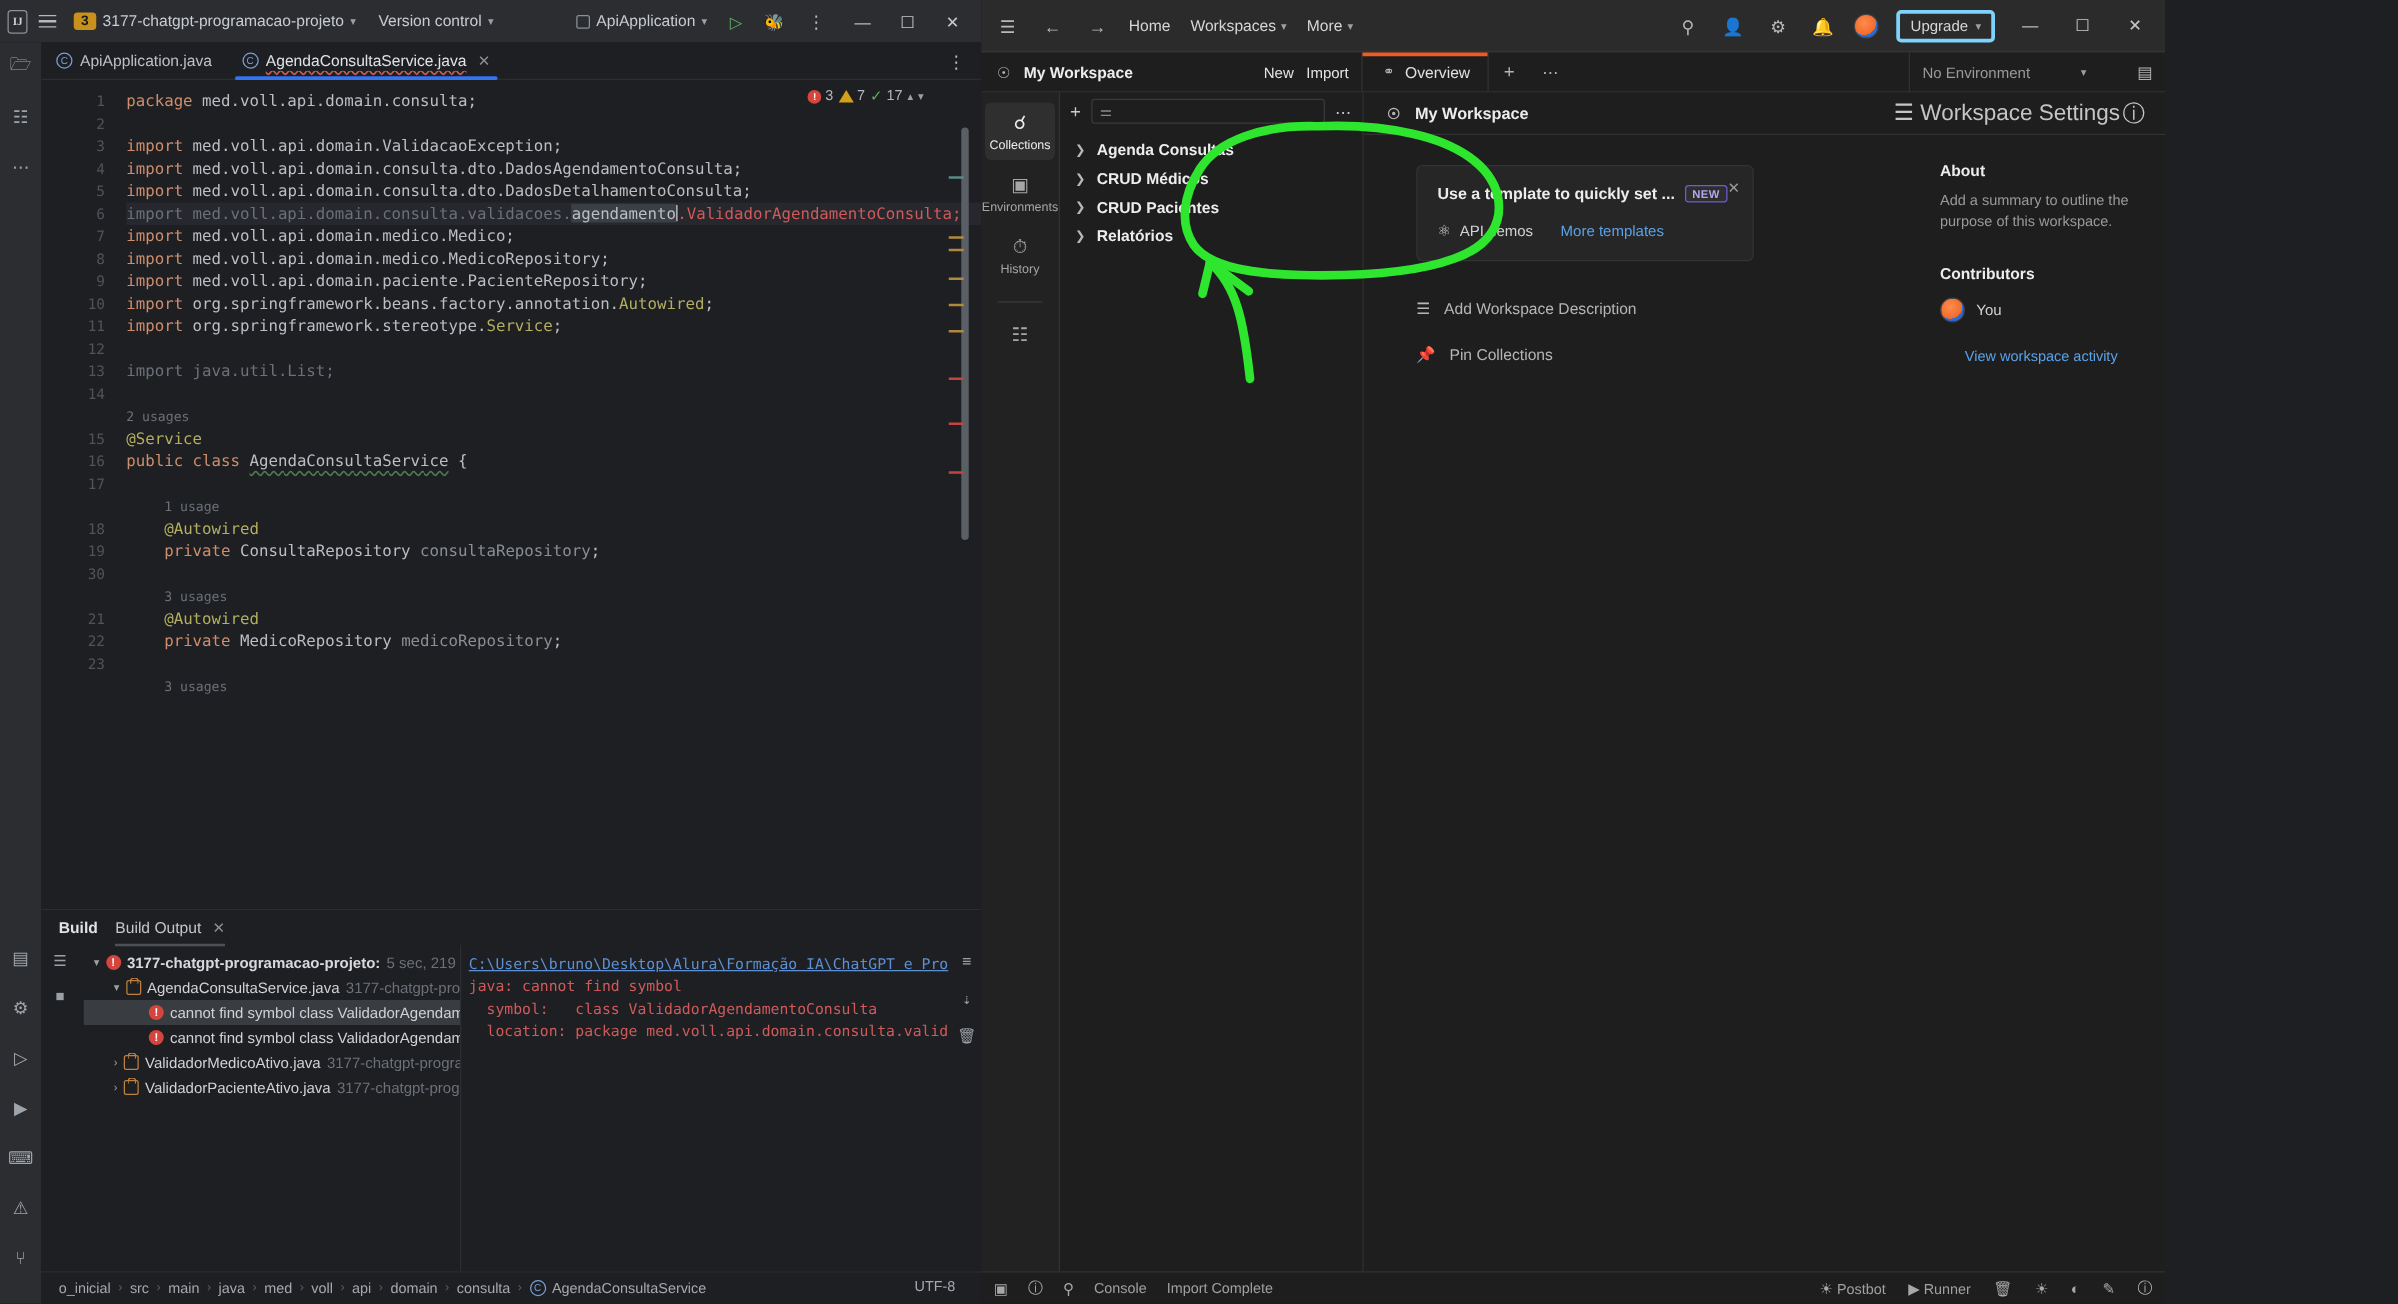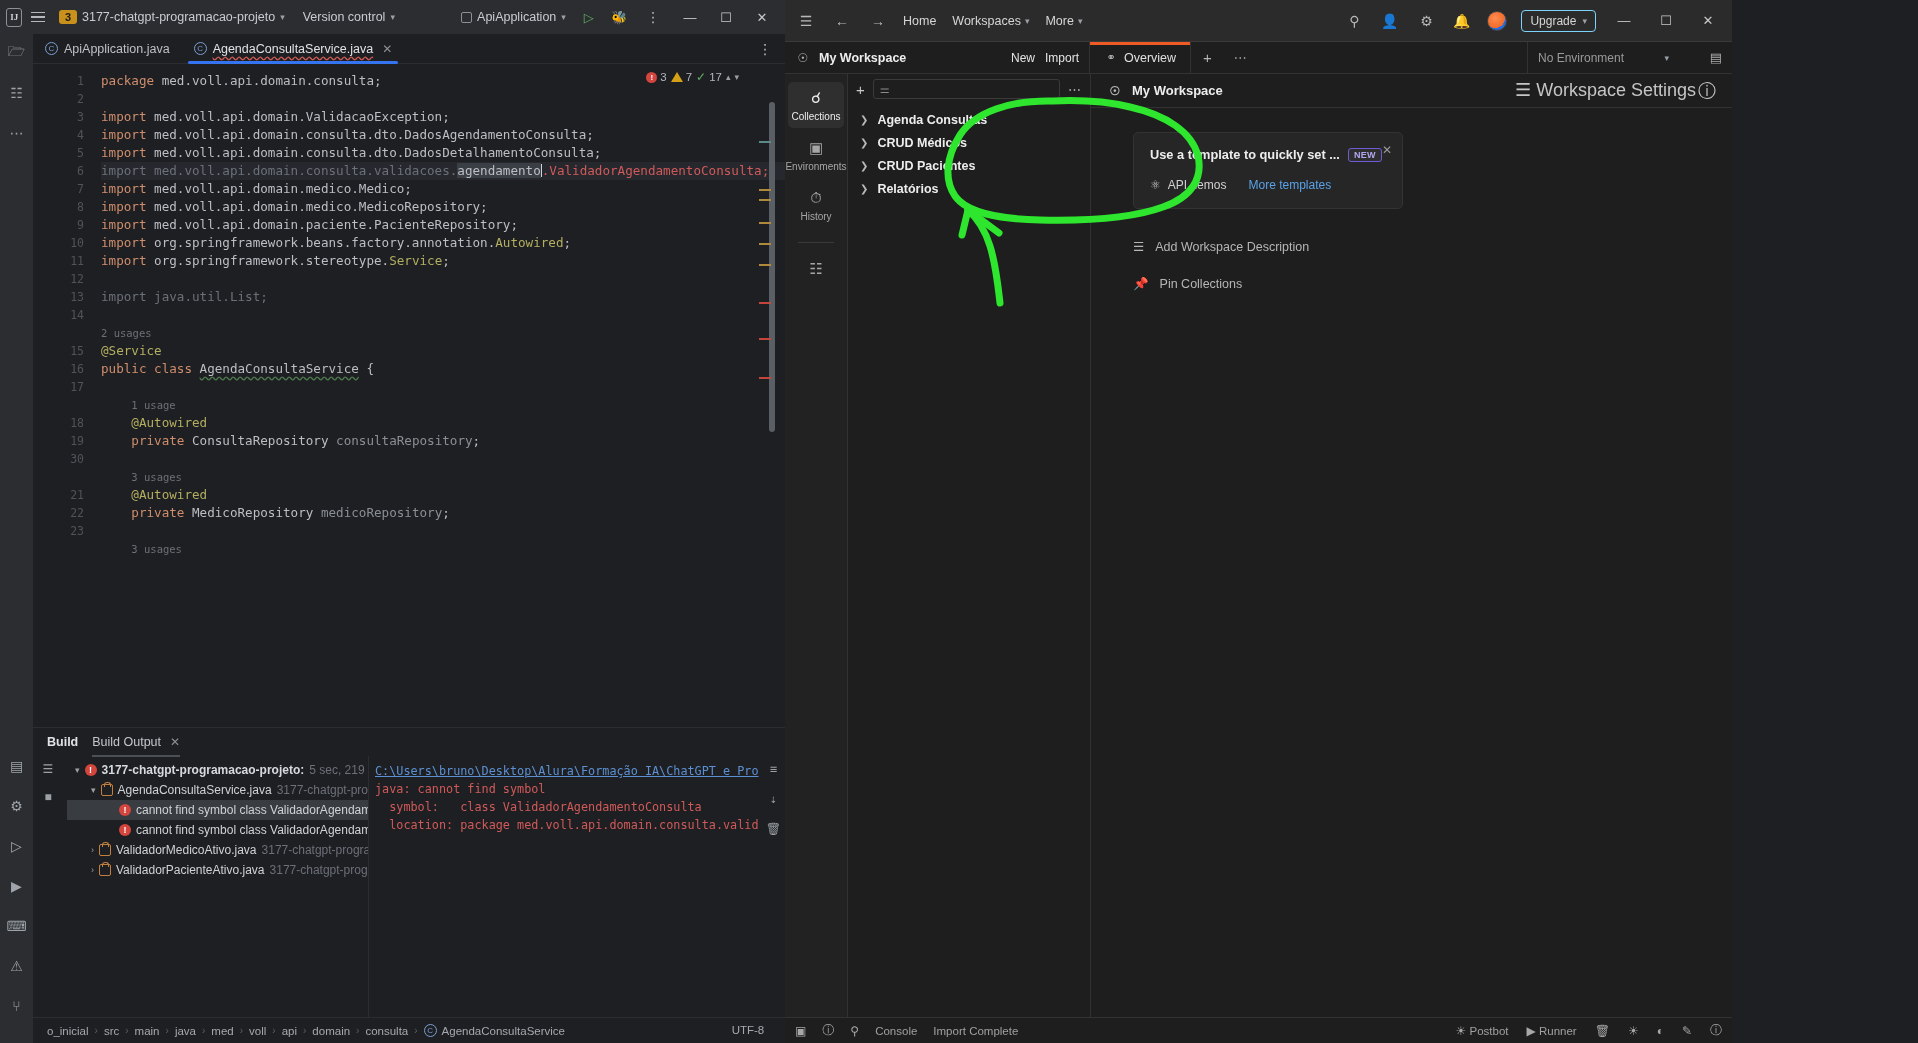--- a/index.html
+++ b/index.html
@@ -146,21 +146,21 @@
             padding:0 10px; gap:14px; font-size:12.5px; color:#d6d6d6; flex:none;
             border-bottom:1px solid #3a3a3a; }
   .pm-ic { color:#b8b8b8; font-size:14px; display:flex; align-items:center;
            justify-content:center; width:22px; height:22px; }
   .pm-nav { display:flex; align-items:center; gap:16px; font-size:12.5px; }
   .pm-nav span.lk { display:flex; align-items:center; gap:4px; }
   .pm-right { margin-left:auto; display:flex; align-items:center; gap:14px; }
   .avatar-orange { width:20px; height:20px; border-radius:50%;
                    background: radial-gradient(circle at 40% 35%, #ff8b4f, #f06c2b 60%, #2b6ee0 61%, #1f5fd0);
                    border:1px solid #444; }
-  .upgrade-btn { display:flex; align-items:center; gap:6px; border:1px solid #7dd3fc;
+  .upgrade-btn { display:flex; align-items:center; gap:6px; border:3px solid #7dd3fc;
                  border-radius:4px; padding:3px 8px; font-size:12px; color:#d6d6d6; }
   .pm-winbtn { width:28px; height:26px; display:flex; align-items:center;
                justify-content:center; color:#c8c8c8; font-size:13px; }
 
   .pm-second { height:32px; display:flex; align-items:stretch; background:#1e1e1e;
                border-bottom:1px solid #323232; flex:none; }
   .ws-zone { width:305px; display:flex; align-items:center; gap:8px; padding:0 10px;
              border-right:1px solid #323232; }
   .ws-name { font-size:12.5px; font-weight:bold; color:#ededed; }
   .ws-btns { margin-left:auto; display:flex; gap:10px; font-size:12px; color:#e4e4e4; }
@@ -612,20 +612,30 @@
             <div class="ov-action">
               <span>☰</span>
               <span>Add Workspace Description</span>
             </div>
             <div class="ov-action second">
               <span>📌</span>
               <span>Pin Collections</span>
             </div>
           </div>
 
+          <div class="ov-right">
+            <div class="ab-title">About</div>
+            <div class="ab-text">Add a summary to outline the purpose of this workspace.</div>
+            <div class="ab-sub">Contributors</div>
+            <div class="contrib">
+              <span class="avatar-orange"></span>
+              <span>You</span>
+            </div>
+            <div class="view-link">View workspace activity</div>
+          </div>
         </div>
       </div>
     </div>
 
     <div class="pm-status">
       <span class="st-ic">▣</span>
       <span class="st-ic">ⓘ</span>
       <span class="st-ic">⚲</span>
       <span>Console</span>
       <span>Import Complete</span>

